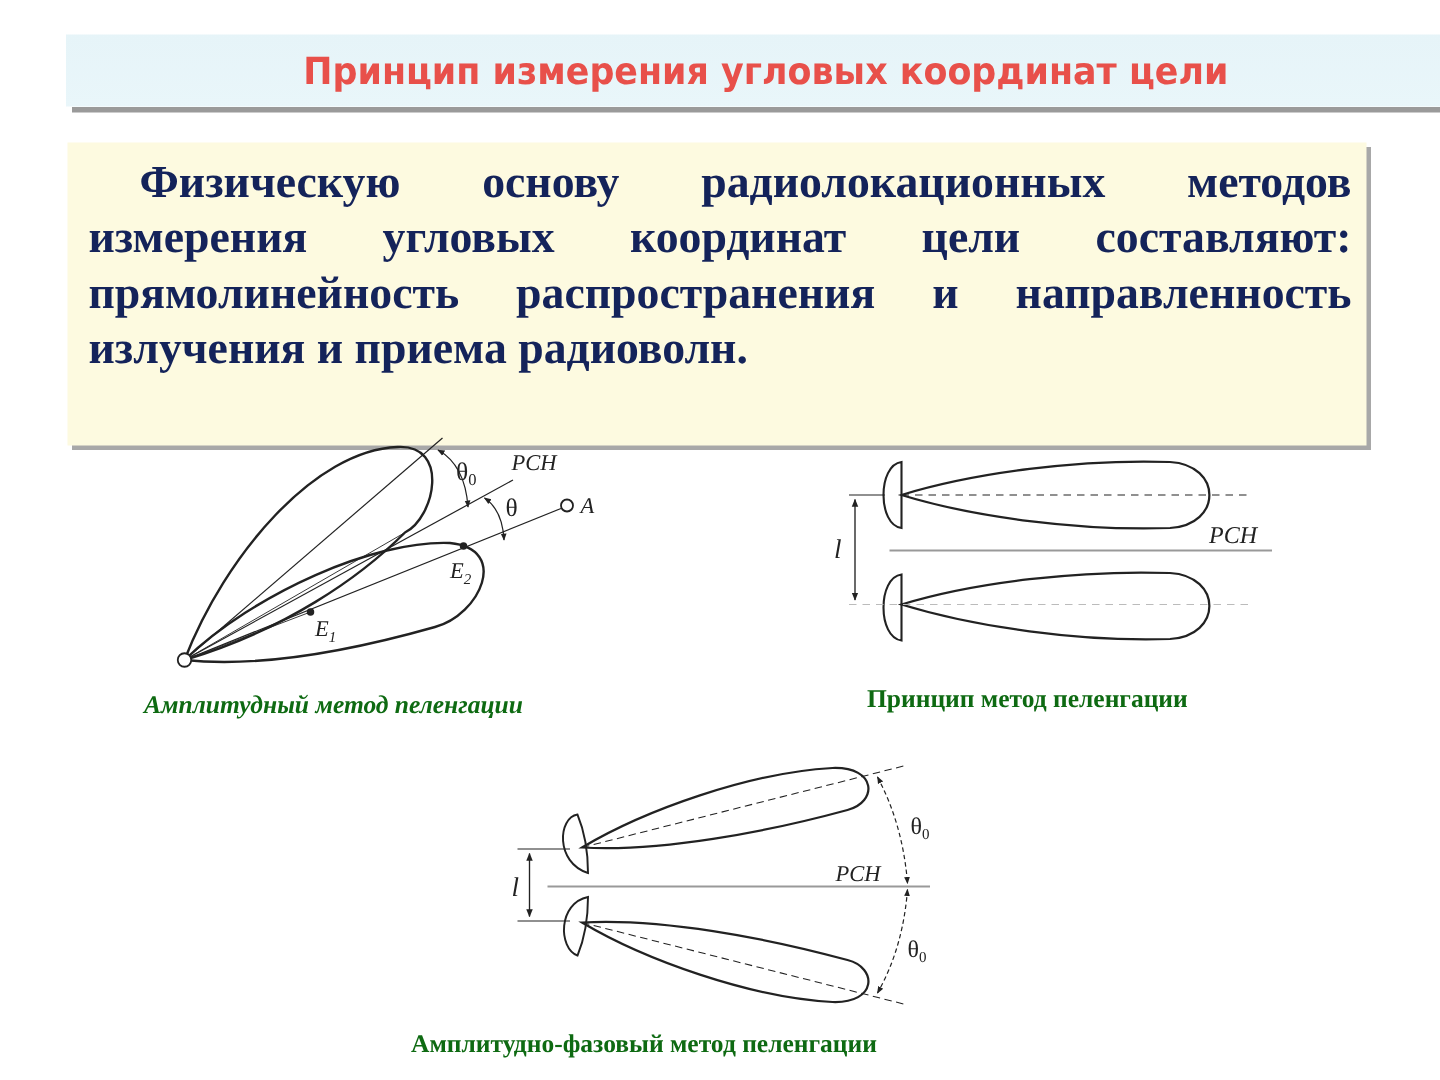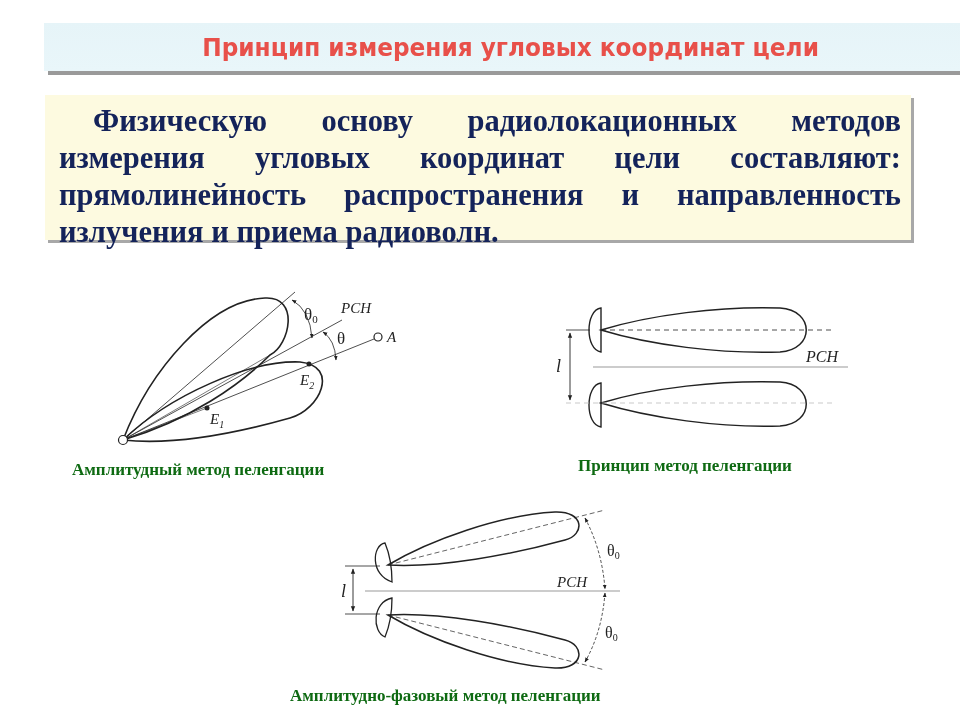--- a/index.html
+++ b/index.html
@@ -14,21 +14,21 @@
     box-shadow: 4px 4px 0 #9a9a9a;
     display: flex; align-items: center; justify-content: center;
   }
   .title-text {
     font-family: "DejaVu Sans", sans-serif;
     font-size: 25px; font-weight: bold; color: #e8504a;
     letter-spacing: 0px;
     transform: scaleX(0.93);
   }
   .text-box {
-    position: absolute; left: 45px; top: 95px; width: 866px; height: 145px;
+    position: absolute; left: 45px; top: 95px; width: 866px; height: 202px;
     background: #fdfae0;
     box-shadow: 3px 3px 0 #a8a8a8;
     box-sizing: border-box; padding: 8px 10px 0 14px;
   }
   .text-box p {
     margin: 0; font-family: "Liberation Serif", serif; font-weight: bold;
     font-size: 30.5px; line-height: 37px; color: #14235a;
     text-align: justify; text-align-last: left; text-indent: 34px;
   }
   svg.diagram { position: absolute; left: 0; top: 0; }
@@ -129,15 +129,15 @@
     <path d="M605,593 Q602,632 585,662" stroke-width="0.8" marker-start="url(#arr)" marker-end="url(#arr)" stroke-dasharray="3,2"></path>
   </g>
   <g>
     <text class="lbl" x="557" y="587" font-size="15">PCH</text>
     <text class="lbl" x="341" y="597" font-size="18">l</text>
     <text class="lbl-up" x="607" y="556" font-size="16"><tspan>θ</tspan><tspan font-size="10" dy="3">0</tspan></text>
     <text class="lbl-up" x="605" y="638" font-size="16"><tspan>θ</tspan><tspan font-size="10" dy="3">0</tspan></text>
   </g>
 </svg>
 
-<div class="caption" style="left:72px; top:460px;">Амплитудный метод пеленгации</div>
+<div class="caption" style="left:96px; top:460px;font-style:italic;">Амплитудный метод пеленгации</div>
 <div class="caption" style="left:578px; top:456px;">Принцип метод пеленгации</div>
-<div class="caption" style="left:290px; top:686px;">Амплитудно-фазовый метод пеленгации</div>
+<div class="caption" style="left:274px; top:686px;">Амплитудно-фазовый метод пеленгации</div>
 
 </body></html>

